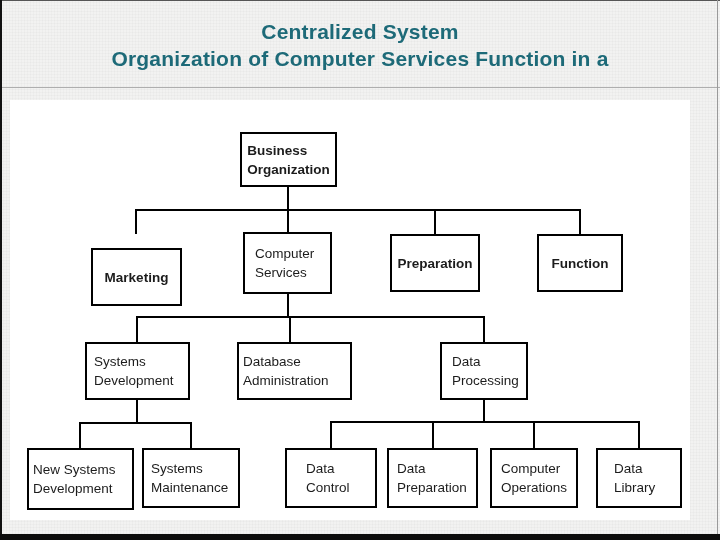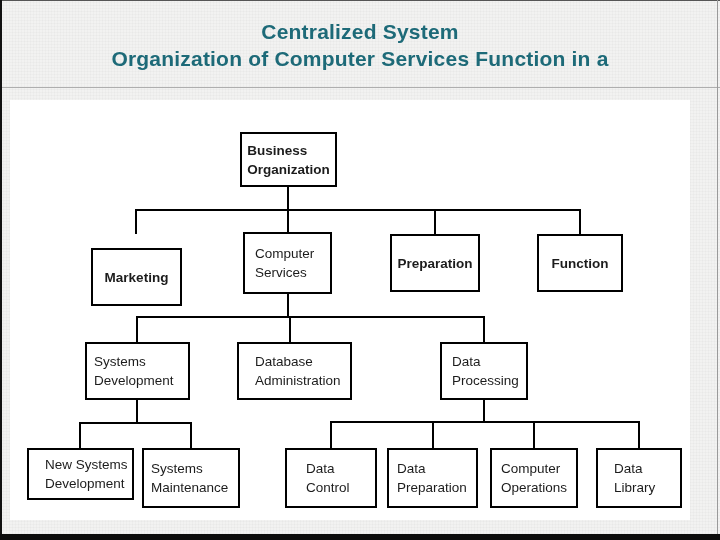--- a/index.html
+++ b/index.html
@@ -32,23 +32,23 @@
     color:#1c1c1c; font-size:13.5px; line-height:19px;
     display:flex; align-items:center; white-space:pre-line;
   }
   .txt-center{justify-content:center; text-align:left;font-weight:bold;}
   #n-bizorg{left:240px;top:132px;width:97px;height:55px;}
   #n-marketing{left:91px;top:248px;width:91px;height:58px;}
   #n-cs{left:243px;top:232px;width:89px;height:62px;padding-left:10px;}
   #n-production{left:390px;top:234px;width:90px;height:58px;}
   #n-finance{left:537px;top:234px;width:86px;height:58px;}
   #n-sysdev{left:85px;top:342px;width:105px;height:58px;padding-left:7px;}
-  #n-dba{left:237px;top:342px;width:115px;height:58px;padding-left:16px;}
+  #n-dba{left:237px;top:342px;width:115px;height:58px;padding-left:4px;}
   #n-dp{left:440px;top:342px;width:88px;height:58px;padding-left:10px;}
-  #n-nsd{left:27px;top:448px;width:107px;height:52px;padding-left:16px;}
+  #n-nsd{left:27px;top:448px;width:107px;height:62px;padding-left:4px;}
   #n-sysmaint{left:142px;top:448px;width:98px;height:60px;padding-left:7px;}
   #n-dcontrol{left:285px;top:448px;width:92px;height:60px;padding-left:19px;}
   #n-dprep{left:387px;top:448px;width:91px;height:60px;padding-left:8px;}
   #n-cops{left:490px;top:448px;width:88px;height:60px;padding-left:9px;}
   #n-dlib{left:596px;top:448px;width:86px;height:60px;padding-left:16px;}
   
   .vl,.hl{position:absolute;background:#000;}
   .vl{width:2px;} .hl{height:2px;}
   #c-stem1{left:287px;top:187px;height:23px;}
   #c-bus1{left:136px;top:209px;width:445px;}

